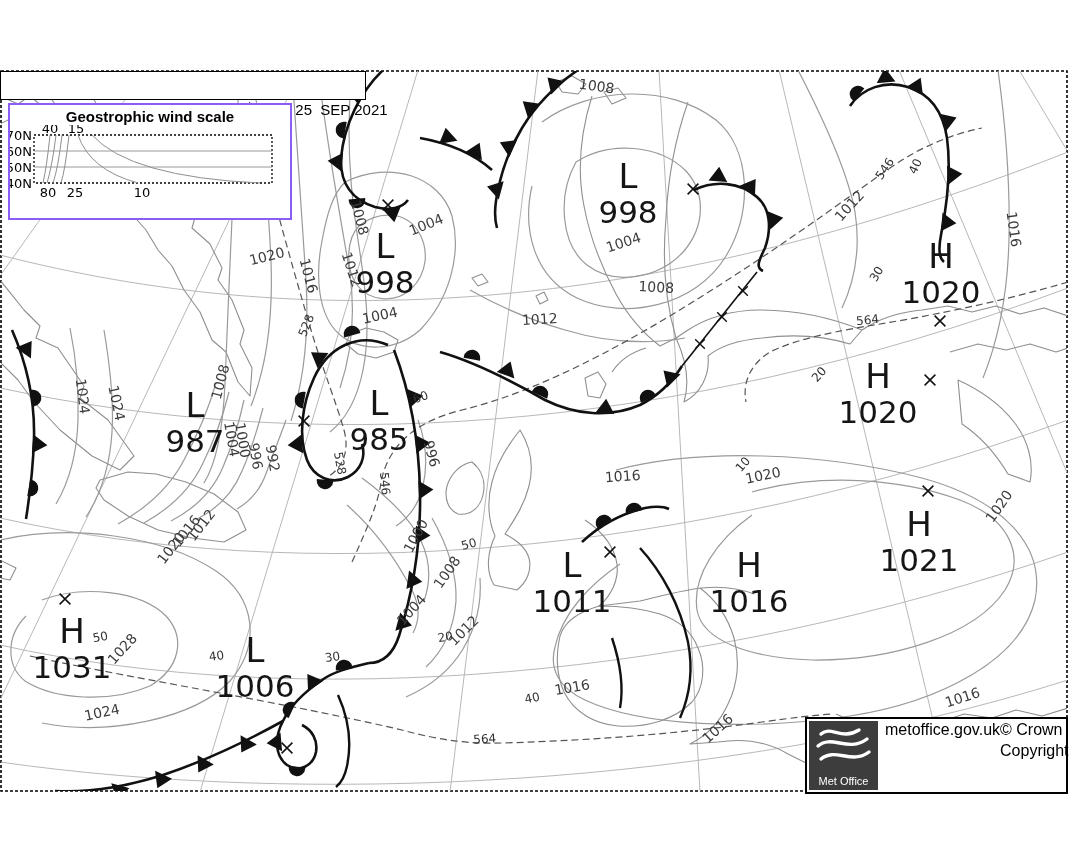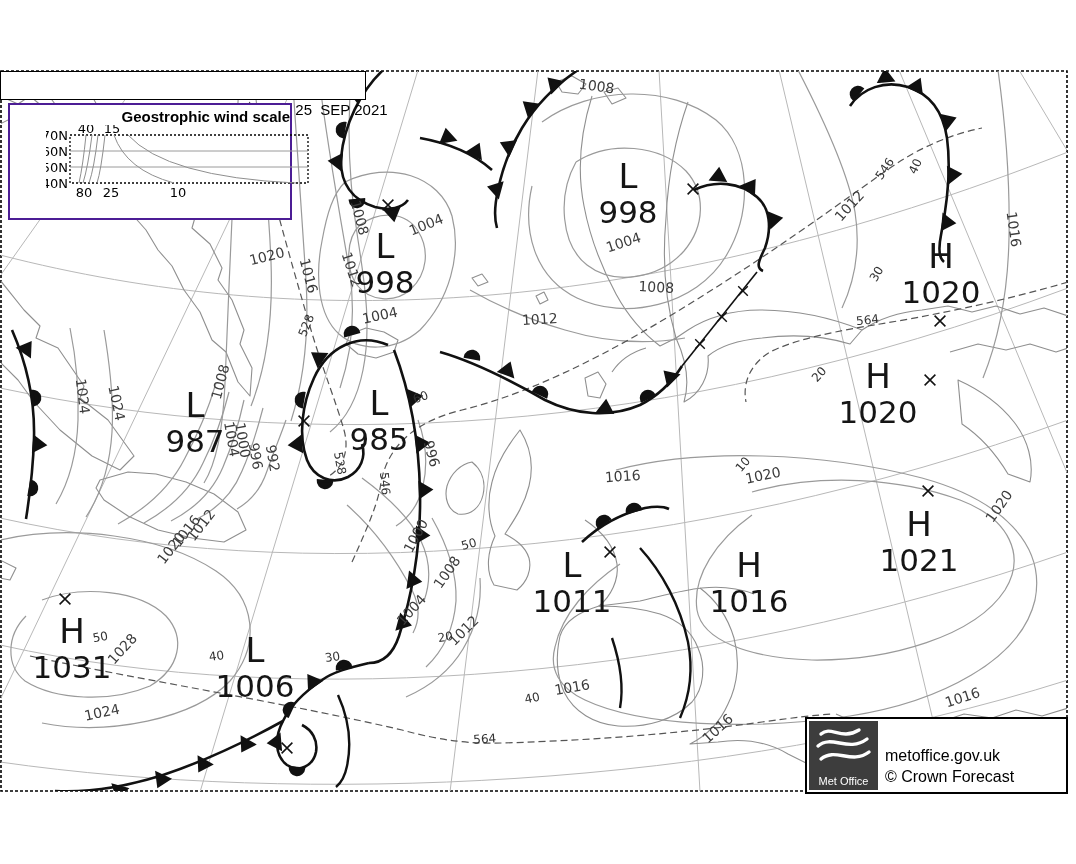--- a/index.html
+++ b/index.html
@@ -4,29 +4,29 @@
 <style>
   html,body{margin:0;padding:0;background:#fff;}
   #page{position:relative;width:1076px;height:864px;background:#fff;overflow:hidden;
         font-family:"Liberation Sans",sans-serif;}
   #map-svg{position:absolute;left:0;top:70px;}
   
   #title-box{position:absolute;left:0px;top:71px;width:366px;height:29px;background:#fff;
     border:1.6px solid #000;box-sizing:border-box;font-size:15px;line-height:25px;
     padding-left:6px;white-space:pre;color:#000;z-index:5;}
   #windscale-box{position:absolute;left:8px;top:103px;width:284px;height:117px;background:#fff;
-    border:2px solid #4c1d95;box-sizing:border-box;z-index:5;text-align:right;color:#000;padding-left:36px;}
+    border:2px solid #8b5cf6;box-sizing:border-box;z-index:5;text-align:center;color:#000;}
   #windscale-box .ws-title{font-weight:bold;font-size:15px;margin-top:3px;}
   #windscale-box .ws-sub{font-size:14px;margin-top:1px;}
   
   #brand-box{position:absolute;left:805px;top:717px;width:263px;height:77px;background:#fff;
     border:2px solid #000;box-sizing:border-box;display:flex;z-index:5;}
   #brand-logo{width:69px;height:69px;margin:2px;background:#3d3d3d;position:relative;flex:none;}
   #brand-logo .logo-label{position:absolute;left:0;right:0;bottom:3px;color:#fff;font-size:11px;text-align:center;}
-  #brand-text{display:flex;flex-direction:column;justify-content:flex-end;padding:0 0 5px 5px;
+  #brand-text{display:flex;flex-direction:row;justify-content:flex-end;padding:0 0 5px 5px;
     font-size:16px;color:#000;line-height:21px;}
   
   .iso{font:14px "DejaVu Sans",sans-serif;fill:#3c3c3c;text-anchor:middle;}
   .thick{font:12px "DejaVu Sans",sans-serif;fill:#333;text-anchor:middle;}
   .wind{font:12px "DejaVu Sans",sans-serif;fill:#333;text-anchor:middle;}
   .pletter{font:34px "DejaVu Sans",sans-serif;fill:#151515;text-anchor:middle;}
   .pvalue{font:31px "DejaVu Sans",sans-serif;fill:#151515;text-anchor:middle;}
   .wslab{font:13px "DejaVu Sans",sans-serif;fill:#000;}
 </style>
 </head>
@@ -349,17 +349,17 @@
         <g stroke="#fff" stroke-width="3.4" fill="none" stroke-linecap="round">
           <path d="M12,13 C22,4 32,20 50,9"></path>
           <path d="M9,25 C23,13 39,32 58,18"></path>
           <path d="M12,38 C26,26 43,44 60,31"></path>
         </g>
       </svg>
       <div class="logo-label">Met Office</div>
     </div>
     <div id="brand-text">
       <div>metoffice.gov.uk</div>
-      <div>© Crown Forecast</div>
+      <div>© Crown Copyright</div>
     </div>
   </div>
 
 </div>
 
 </body></html>

